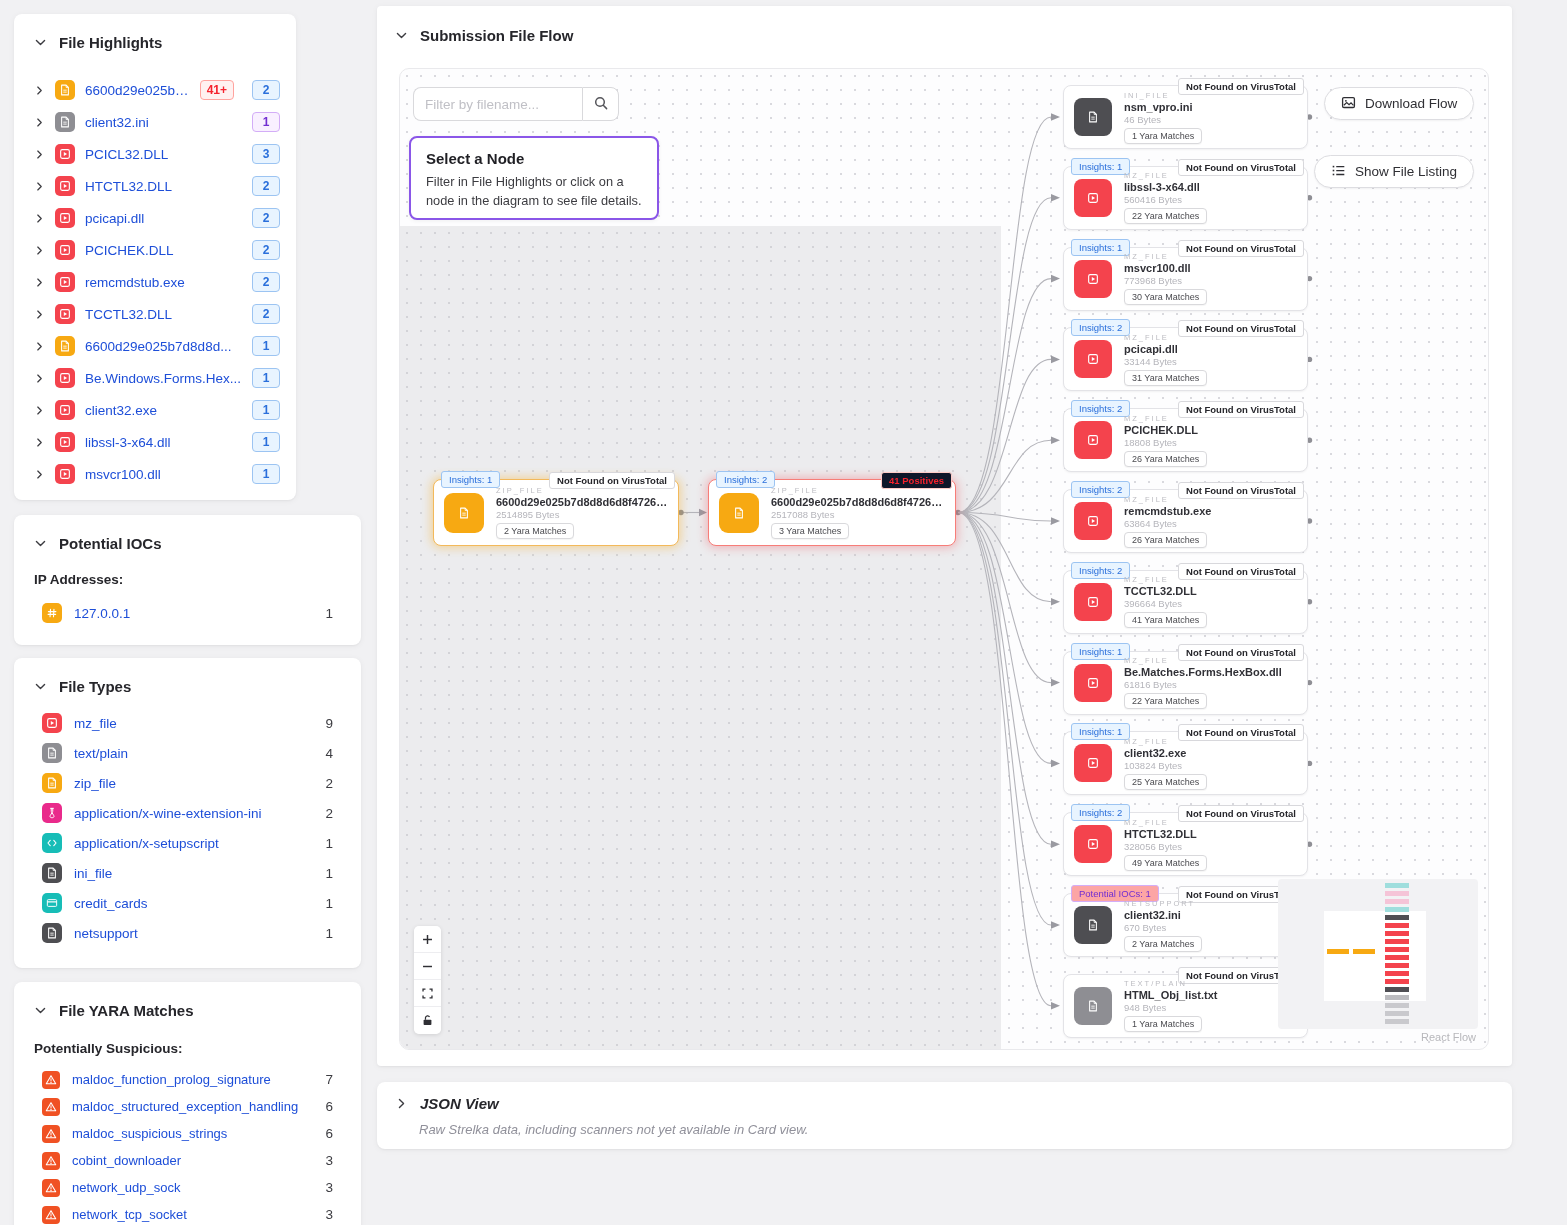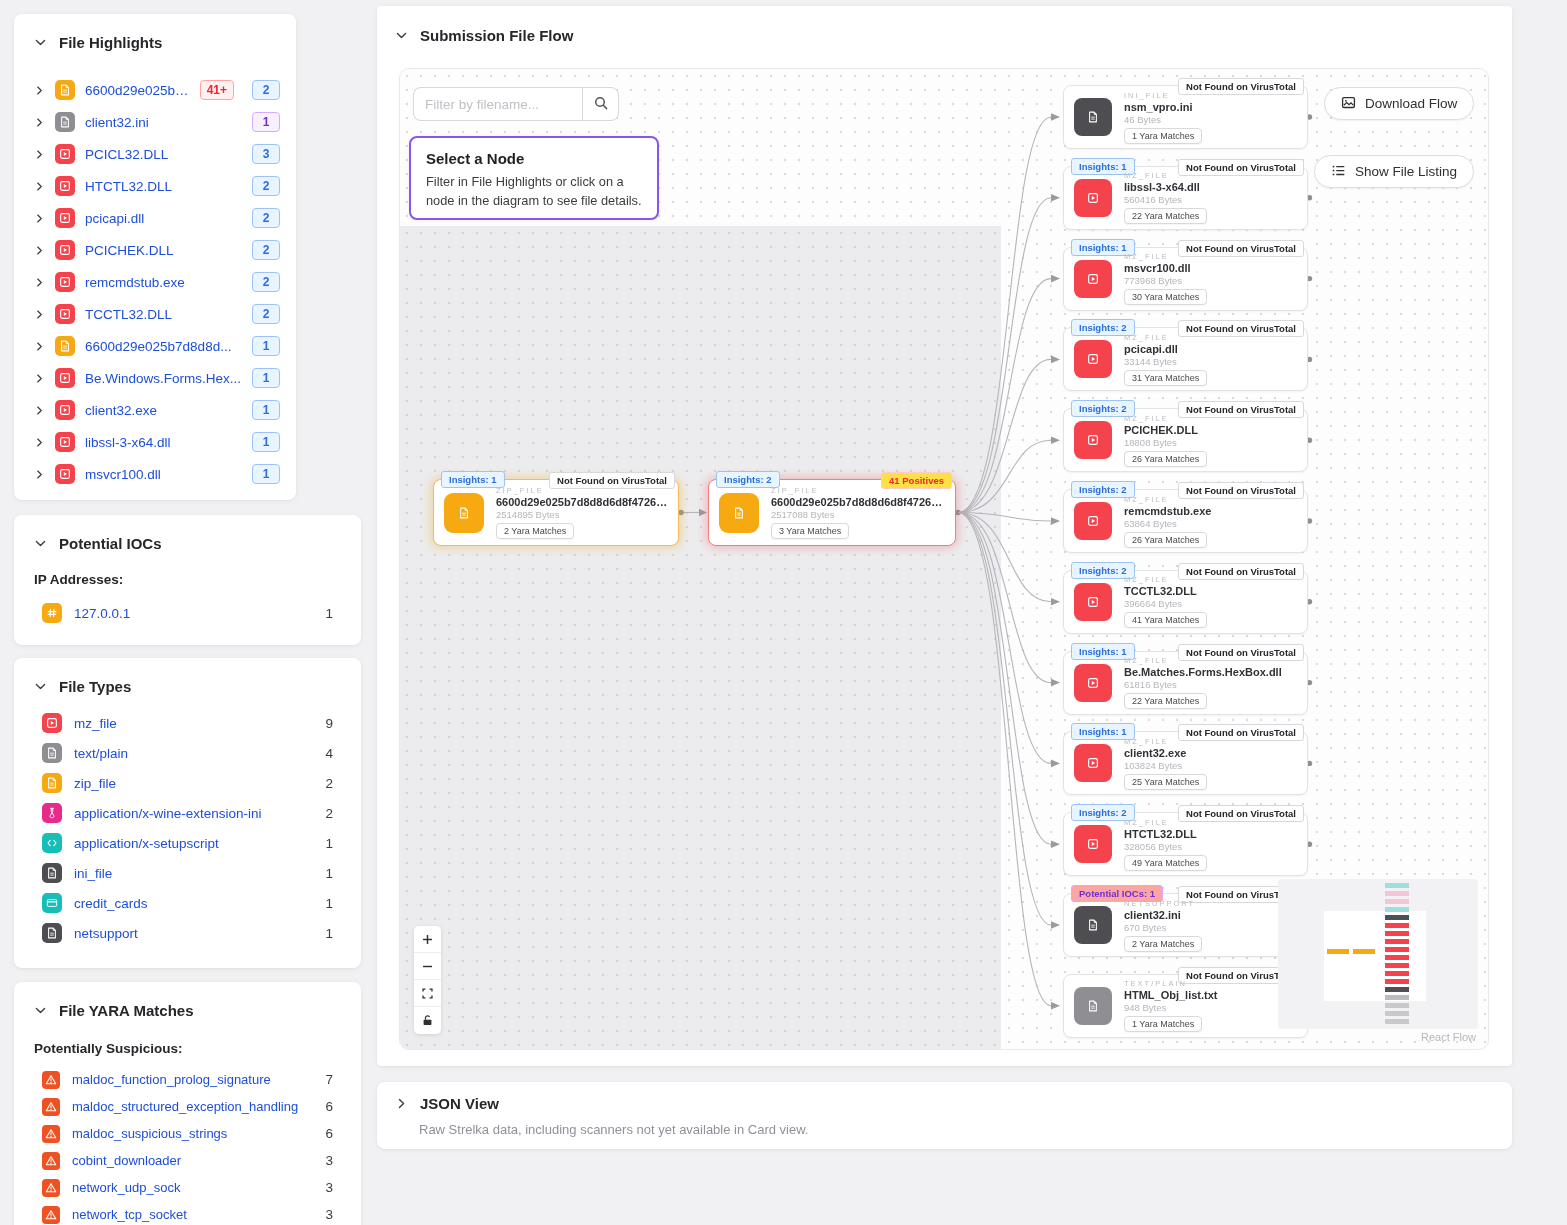--- a/index.html
+++ b/index.html
@@ -79,28 +79,28 @@
   #btn-download{left:924px;top:18px;}
   #btn-listing{left:914px;top:58px;margin-top:28px;}
   
   .flow-node{position:absolute;background:#fff;border-radius:8px;z-index:3;box-sizing:border-box;}
   .flow-root{left:33px;top:410px;width:246px;height:67px;
     border:1.5px solid #f3b95a;box-shadow:0 0 10px 2px rgba(247,169,18,.38);}
   .flow-root.red{left:308px;width:248px;border-color:#f77d78;
     box-shadow:0 0 10px 2px rgba(244,67,77,.32);}
   .flow-card{left:663px;width:245px;height:64px;border:1px solid #e3e3e7;
     box-shadow:0 1px 2px rgba(0,0,0,.05);}
-  .node-badge{position:absolute;top:-9px;left:7px;font-size:9.5px;font-weight:700;
+  .node-badge{position:absolute;top:-9px;left:7px;font-size:9.5px;font-weight:400;
     padding:2px 7px;border-radius:3px;border:1px solid transparent;background:#fff;white-space:nowrap;}
   .node-badge[data-variant="blue"]{background:#e8f4ff;border-color:#9cc4f2;color:#2a6fdb;}
   .node-badge[data-variant="purple"]{background:#fca5a5;border-color:#d3adf7;color:#722ed1;}
   .vt-label{position:absolute;top:-8px;right:3px;font-size:9.5px;font-weight:700;color:#26262b;
     background:#fff;border:1px solid #d8d8dc;border-radius:3px;padding:2px 7px;white-space:nowrap;}
   .flag-label{position:absolute;top:-8px;right:3px;font-size:9.5px;font-weight:700;color:#f5222d;
-    background:#fde047;border:1px solid #ffccc7;border-radius:3px;padding:2px 7px;white-space:nowrap;}
+    background:#0f172a;border:1px solid #ffccc7;border-radius:3px;padding:2px 7px;white-space:nowrap;}
   .node-inner{position:absolute;left:10px;top:0;bottom:0;display:flex;align-items:center;gap:12px;right:8px;}
   .node-text{min-width:0;}
   .node-type{font-size:7.5px;letter-spacing:2px;color:#bcbcc2;}
   .node-name{font-size:11px;font-weight:700;color:#303036;margin:1px 0;
     white-space:nowrap;overflow:hidden;text-overflow:ellipsis;}
   .node-bytes{font-size:9.5px;color:#b5b5bb;}
   .node-chip{display:inline-block;margin-top:3px;padding:2px 7px;font-size:9px;color:#4b4b50;
     border:1px solid #d9d9dc;border-radius:4px;background:#fff;box-shadow:0 1px 1px rgba(0,0,0,.04);}
   
   #flow-controls{position:absolute;left:14px;top:857px;width:27px;z-index:6;
@@ -109,21 +109,21 @@
     display:flex;align-items:center;justify-content:center;cursor:pointer;padding:0;}
   #flow-controls .ctl:first-child{border-radius:5px 5px 0 0;}
   #flow-controls .ctl:last-child{border-radius:0 0 5px 5px;border-bottom:none;}
   
   #minimap{position:absolute;left:878px;top:810px;width:200px;height:150px;background:#f2f2f4;
     border-radius:4px;z-index:5;}
   .mm-viewport{position:absolute;left:46px;top:32px;width:102px;height:90px;background:#fff;}
   .mm-bar{position:absolute;height:5px;}
   #rf-attr{position:absolute;right:12px;bottom:6px;font-size:11px;color:#b7b7bb;z-index:6;}
   
-  #json-card{left:377px;top:1082px;width:1135px;height:67px;}
+  #json-card{left:377px;top:1082px;width:1135px;height:67px;font-style:italic;}
   #json-head{left:18px;top:13px;}
   #json-sub{position:absolute;left:42px;top:40px;font-size:13px;color:#90909a;}
 </style>
 </head>
 <body>
 
 <div class="panel" id="fh-card">
   <div class="sec-head">
     <span class="chev">
       <svg width="13" height="13" viewBox="0 0 16 16">

